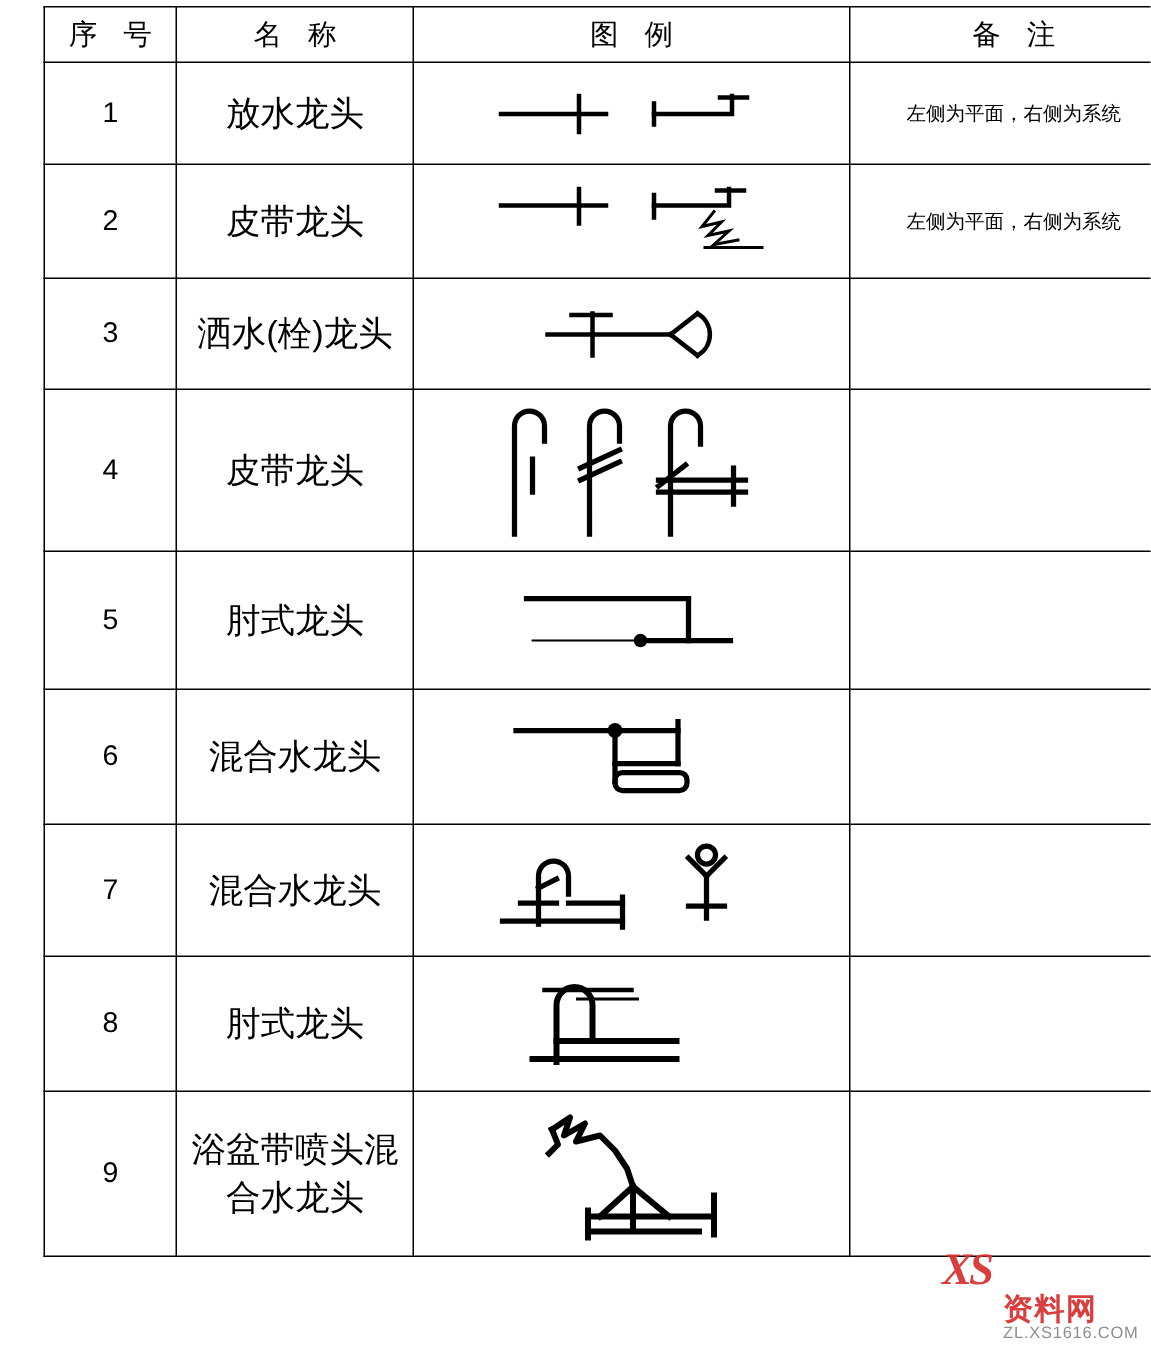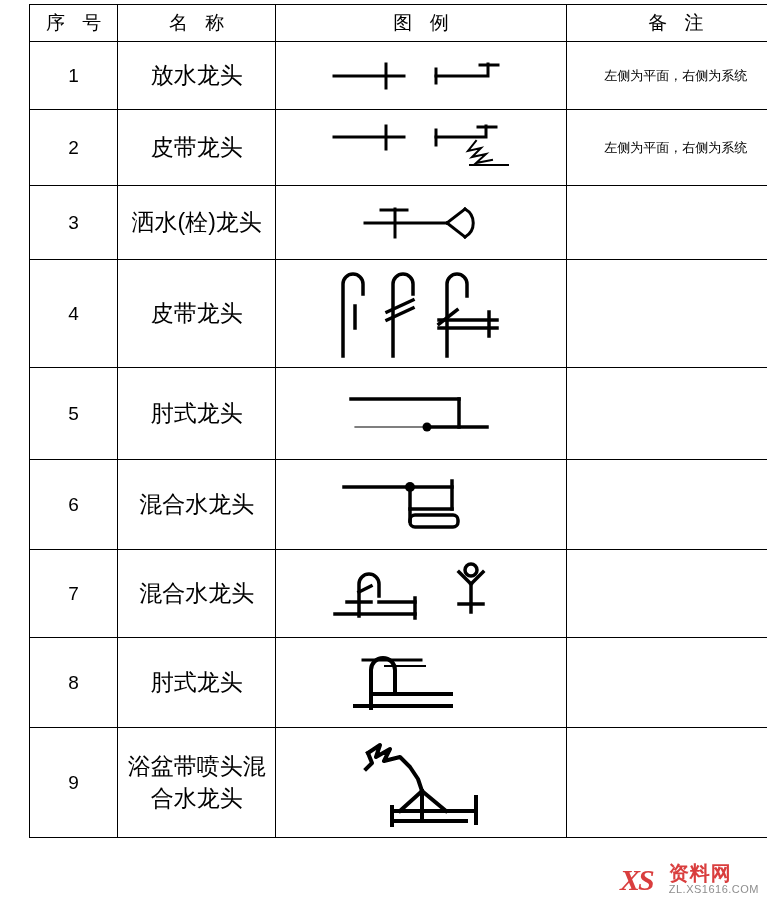--- a/index.html
+++ b/index.html
@@ -71,37 +71,38 @@
     width: 100%;
   }
   .sym-wrap svg { display: block; }
 
   
   .watermark {
     position: absolute;
     right: 8px;
     bottom: 4px;
     display: flex;
-    align-items: center;
-    gap: 16px;
+    align-items: flex-start;
+    gap: 8px;
     opacity: 0.95;
   }
   .wm-logo {
     font-family: "Liberation Serif", serif;
     font-style: italic;
     font-weight: bold;
     font-size: 30px;
     color: #d83434;
     letter-spacing: -2px;
     line-height: 1;
   }
   .wm-text {
     display: flex;
     flex-direction: column;
     line-height: 1.05;
+    margin-top: 31px;
   }
   .wm-main {
     font-size: 20px;
     font-weight: bold;
     color: #d83434;
     letter-spacing: 1px;
   }
   .wm-sub {
     font-size: 11px;
     color: #888888;

